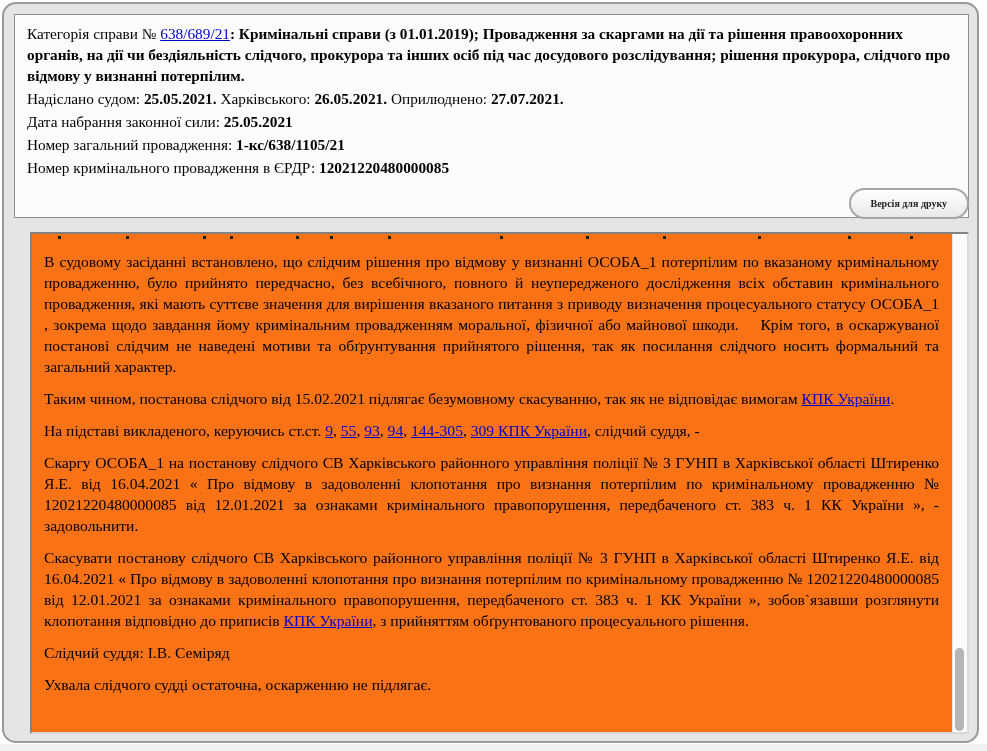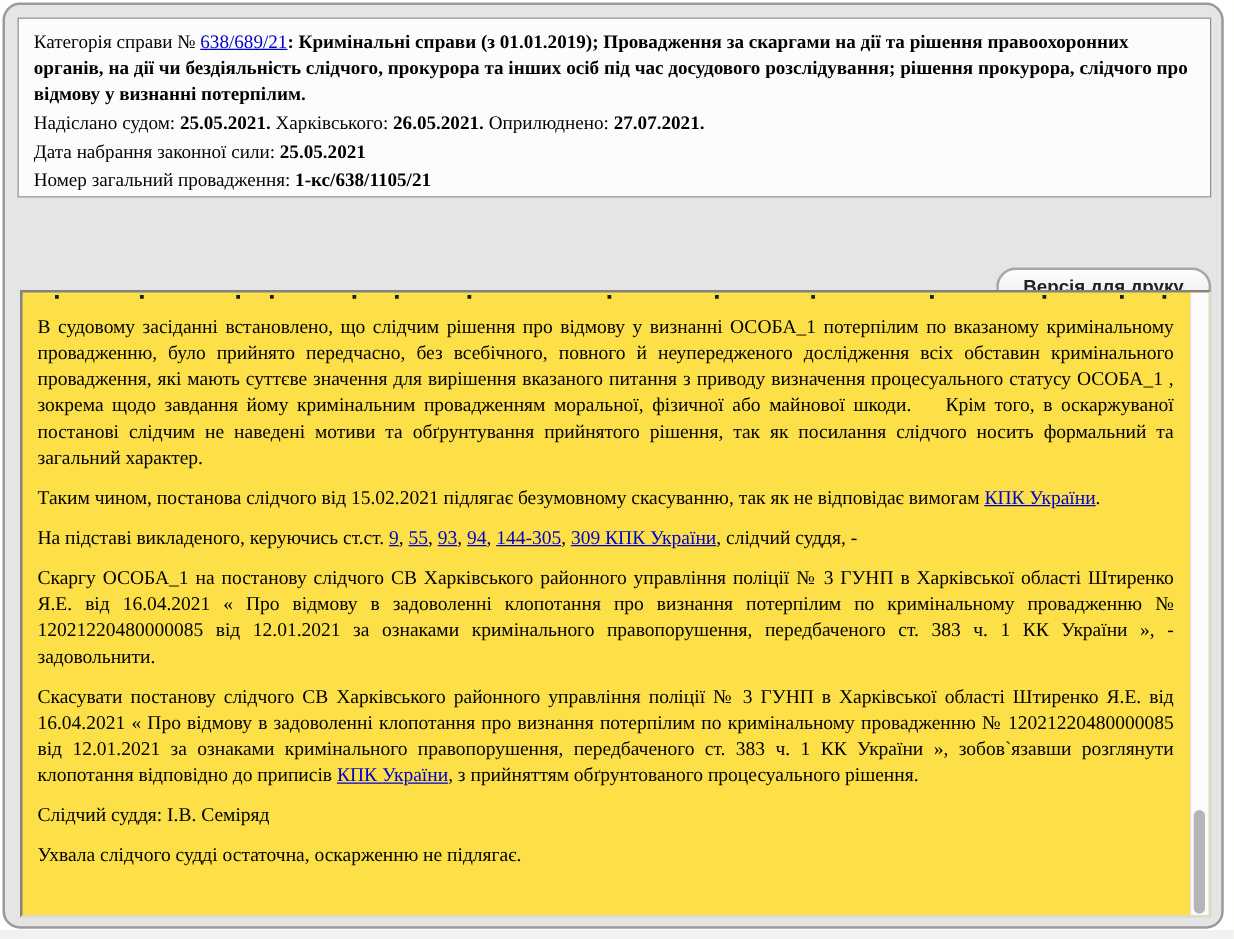--- a/index.html
+++ b/index.html
@@ -4,34 +4,34 @@
 <style>
   html,body{margin:0;padding:0;background:#ffffff;width:987px;height:751px;overflow:hidden;
             font-family:"Liberation Serif",serif;-webkit-font-smoothing:antialiased;}
   *{box-sizing:border-box;}
   a{color:#0000cc;text-decoration:underline;cursor:pointer;}
   .b{font-weight:bold;}
 
   .panel{position:absolute;left:2px;top:2px;width:977px;height:741px;
          background:#e5e5e5;border:2px solid #9a9a9a;border-radius:14px;}
 
-  .info-box{position:absolute;left:10px;top:10px;right:8px;height:144px;
+  .info-box{position:absolute;left:10px;top:10px;right:8px;height:204px;
             background:#fcfcfc;border:1px solid #8f8f8f;padding:8px 12px;
             font-size:15.3px;line-height:21px;color:#000;overflow:hidden;}
   .info-box p{margin:2px 0;}
   .info-box p:first-child{margin-top:0;}
 
-  .print-btn{position:absolute;top:210px;right:8px;height:31px;padding:0 20px;
+  .print-btn{position:absolute;top:184px;right:8px;height:31px;padding:0 20px;
              border:2px solid #a6a6a6;border-radius:16px;
              background:linear-gradient(180deg,#fefefe,#e9e9e9);
-             font-family:Liberation Sans, sans-serif;font-size:15px;font-weight:bold;
+             font-family:Liberation Serif, serif;font-size:10px;font-weight:bold;
              color:#222;cursor:pointer;}
 
-  .doc-area{position:absolute;left:12px;right:8px;top:228px;height:502px;
-            background:#fde047;border:2px solid;
+  .doc-area{position:absolute;left:26px;right:8px;top:228px;height:502px;
+            background:#f97316;border:2px solid;
             border-color:#828282 #d9d9d9 #d9d9d9 #828282;overflow:hidden;}
   .doc-inner{padding:0 28px 0 12px;font-size:15.6px;line-height:21px;
              text-align:justify;color:#000;}
   .doc-inner p{margin:11px 0;}
 
   .clipped-line{position:relative;height:5px;overflow:hidden;margin-top:1px;}
   .clipped-line::before{content:"";position:absolute;top:1px;left:14px;width:3px;height:3px;background:#1b1b1b;
     box-shadow:68px 0 #1b1b1b,145px 0 #1b1b1b,172px 0 #1b1b1b,238px 0 #1b1b1b,
                272px 0 #1b1b1b,330px 0 #1b1b1b,442px 0 #1b1b1b,528px 0 #1b1b1b,
                605px 0 #1b1b1b,700px 0 #1b1b1b,790px 0 #1b1b1b,852px 0 #1b1b1b,886px 0 #1b1b1b;}

